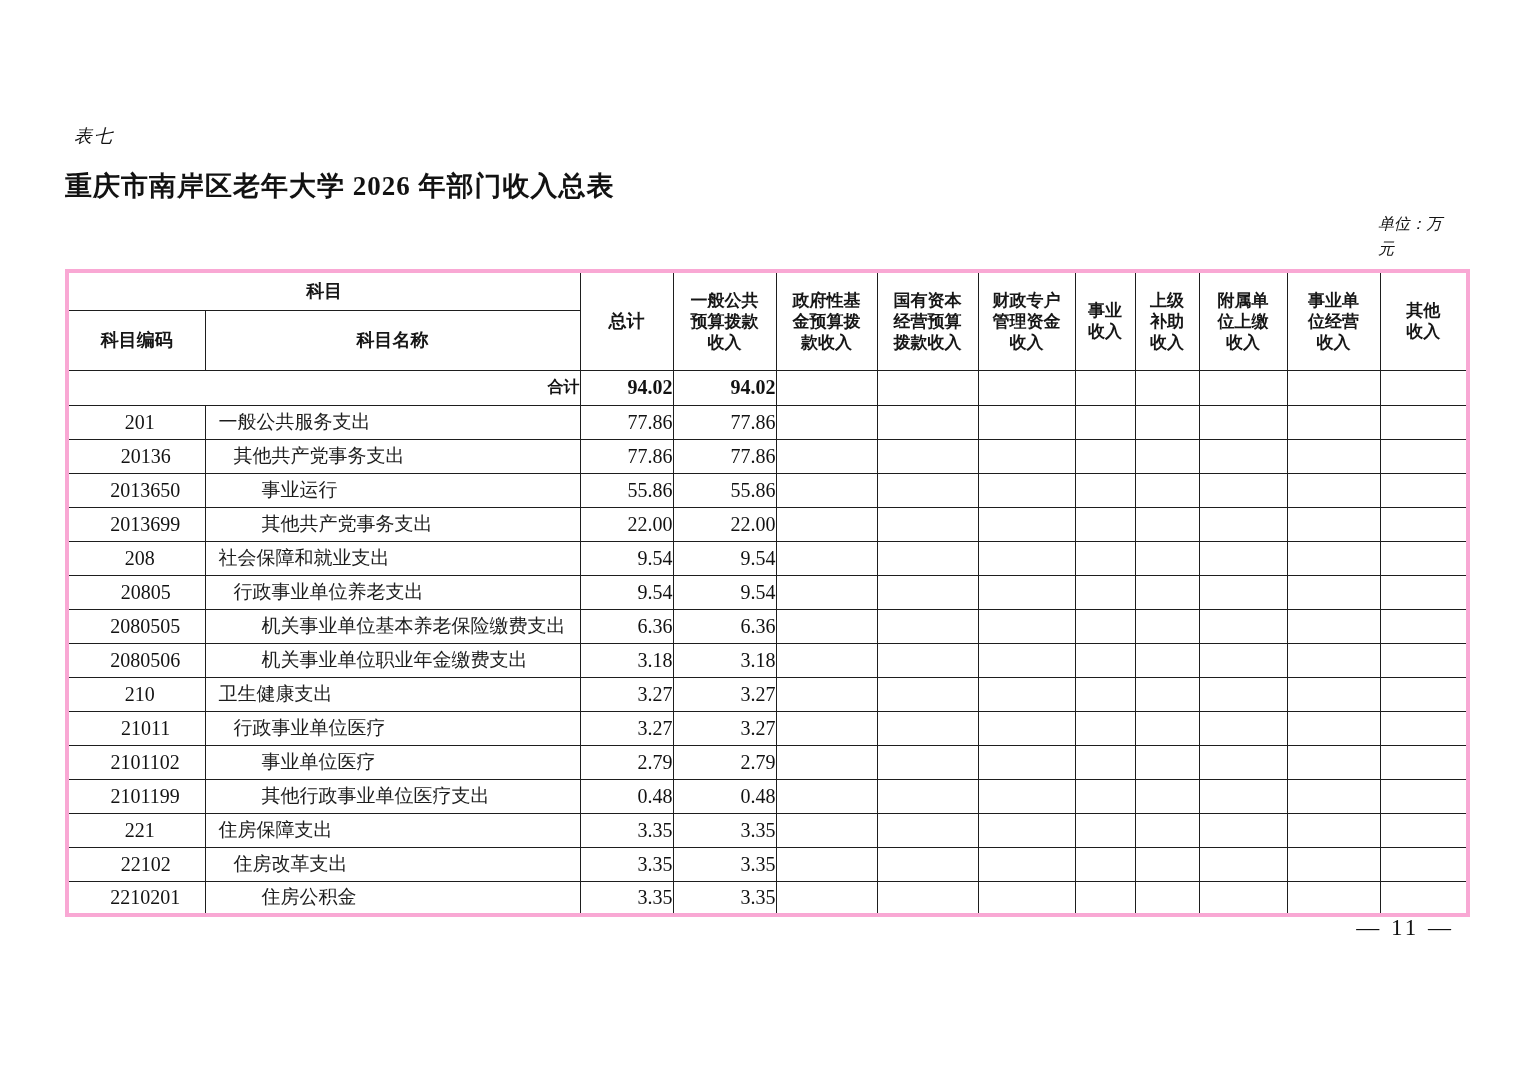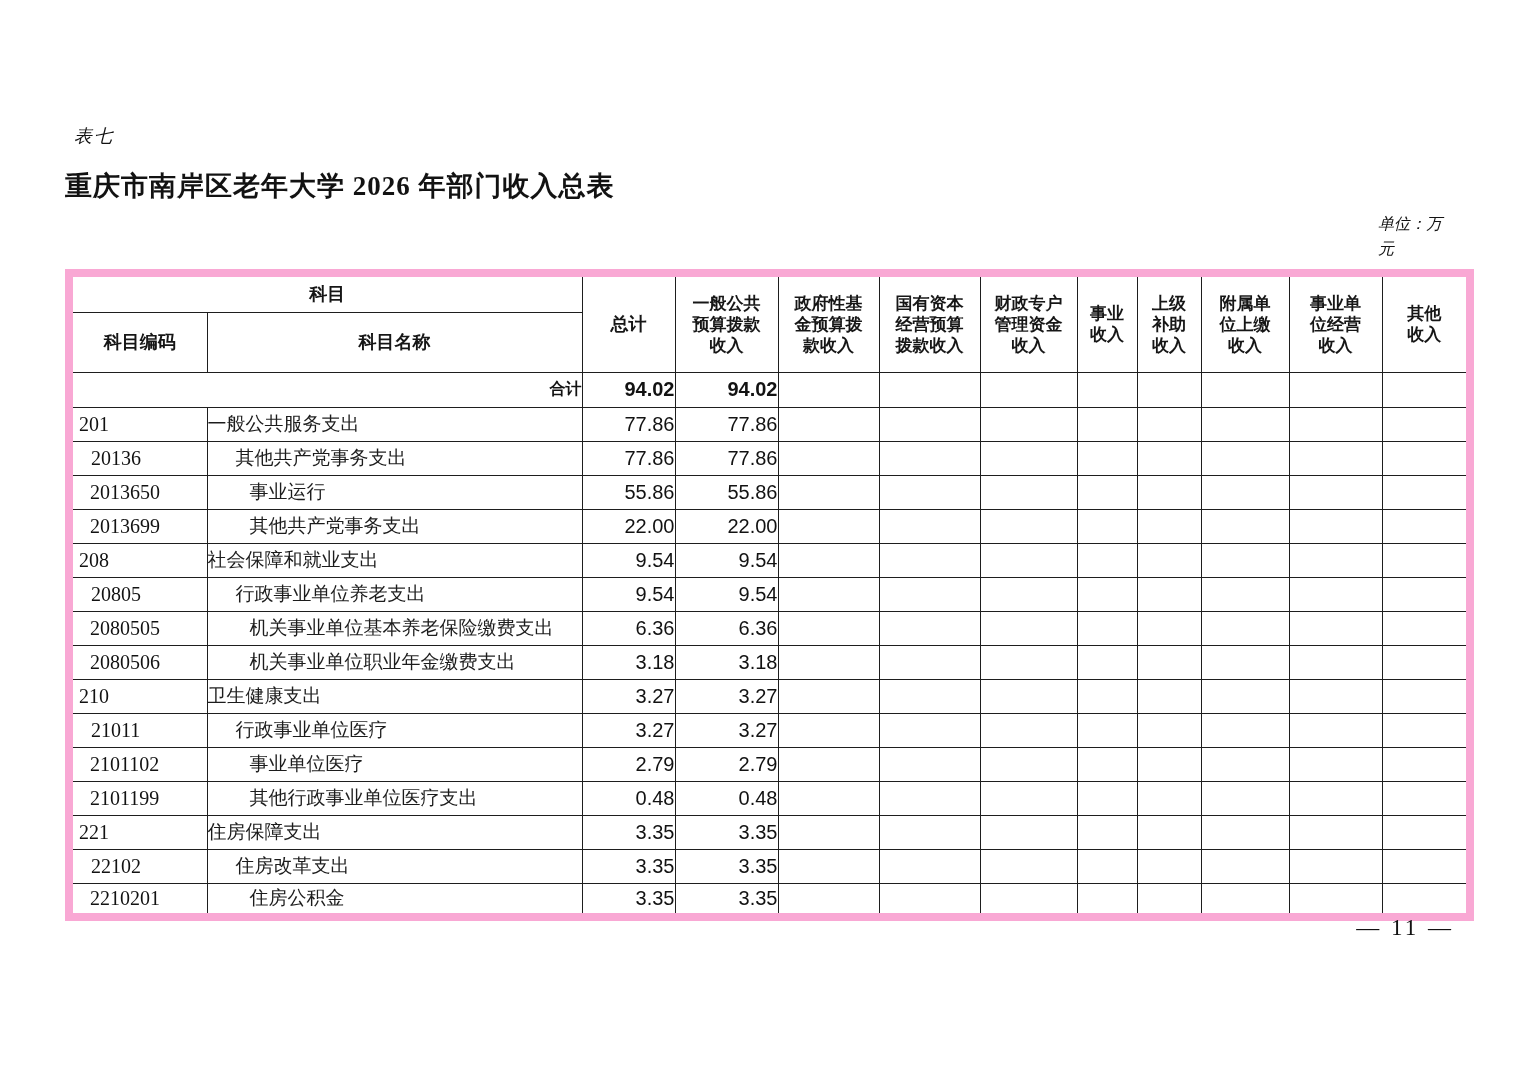--- a/index.html
+++ b/index.html
@@ -23,51 +23,51 @@
     white-space:pre-line;line-height:25px;
     font-family:"Liberation Serif",serif;
   }
   table.budget{
     position:absolute;left:65px;top:269px;width:1401px;
     border-collapse:collapse;table-layout:fixed;
   }
   table.budget th,table.budget td{
     border:1.5px solid #1e1e1e;padding:0;overflow:hidden;vertical-align:middle;
   }
-  table.budget{border:8px solid #f9a8d4;}
+  table.budget{border:4px solid #f9a8d4;}
   tr.h1{height:39px;}
   tr.h2{height:60px;}
   tr.total-row{height:35px;}
   tr.data-row{height:34px;}
   th{
     font-family:"Liberation Sans","DejaVu Sans",sans-serif;font-weight:bold;
     font-size:17px;line-height:21px;text-align:center;white-space:pre-line;color:#161616;
   }
   th.big{font-size:18px;}
   td.code{
-    font-family:"Liberation Serif","DejaVu Serif",serif;font-size:20px;text-align:left;
+    font-family:"Liberation Serif","DejaVu Serif",serif;font-size:20px;text-align:center;
   }
   td.name{
     font-family:"Liberation Serif","DejaVu Serif",serif;font-size:19px;text-align:left;color:#1c1c1c;
   }
   td.num{
-    font-family:Liberation Sans, sans-serif;font-size:20px;
+    font-family:Liberation Serif, serif;font-size:20px;
     text-align:right;padding-right:11px;
   }
   tr.total-row td.num{font-weight:bold;}
   td.total-label{
     font-family:"Liberation Sans","DejaVu Sans",sans-serif;font-size:16px;
     font-weight:bold;text-align:right;
   }
   .lv1.code{padding-left:6px;}
   .lv2.code{padding-left:18px;margin-top:34px;}
   .lv3.code{padding-left:17px;}
-  .lv1.name{}
+  .lv1.name{padding-left:13px;}
   .lv2.name{padding-left:28px;}
-  .lv3.name{padding-left:42px;}
+  .lv3.name{padding-left:56px;}
   .page-number{
     position:absolute;top:915px;right:66px;font-size:23px;letter-spacing:3px;
     font-family:"Liberation Serif","DejaVu Serif",serif;
   }
 </style>
 </head>
 <body>
 
 <div class="sheet-label">表七</div>
 <div class="doc-title">重庆市南岸区老年大学 2026 年部门收入总表</div>

